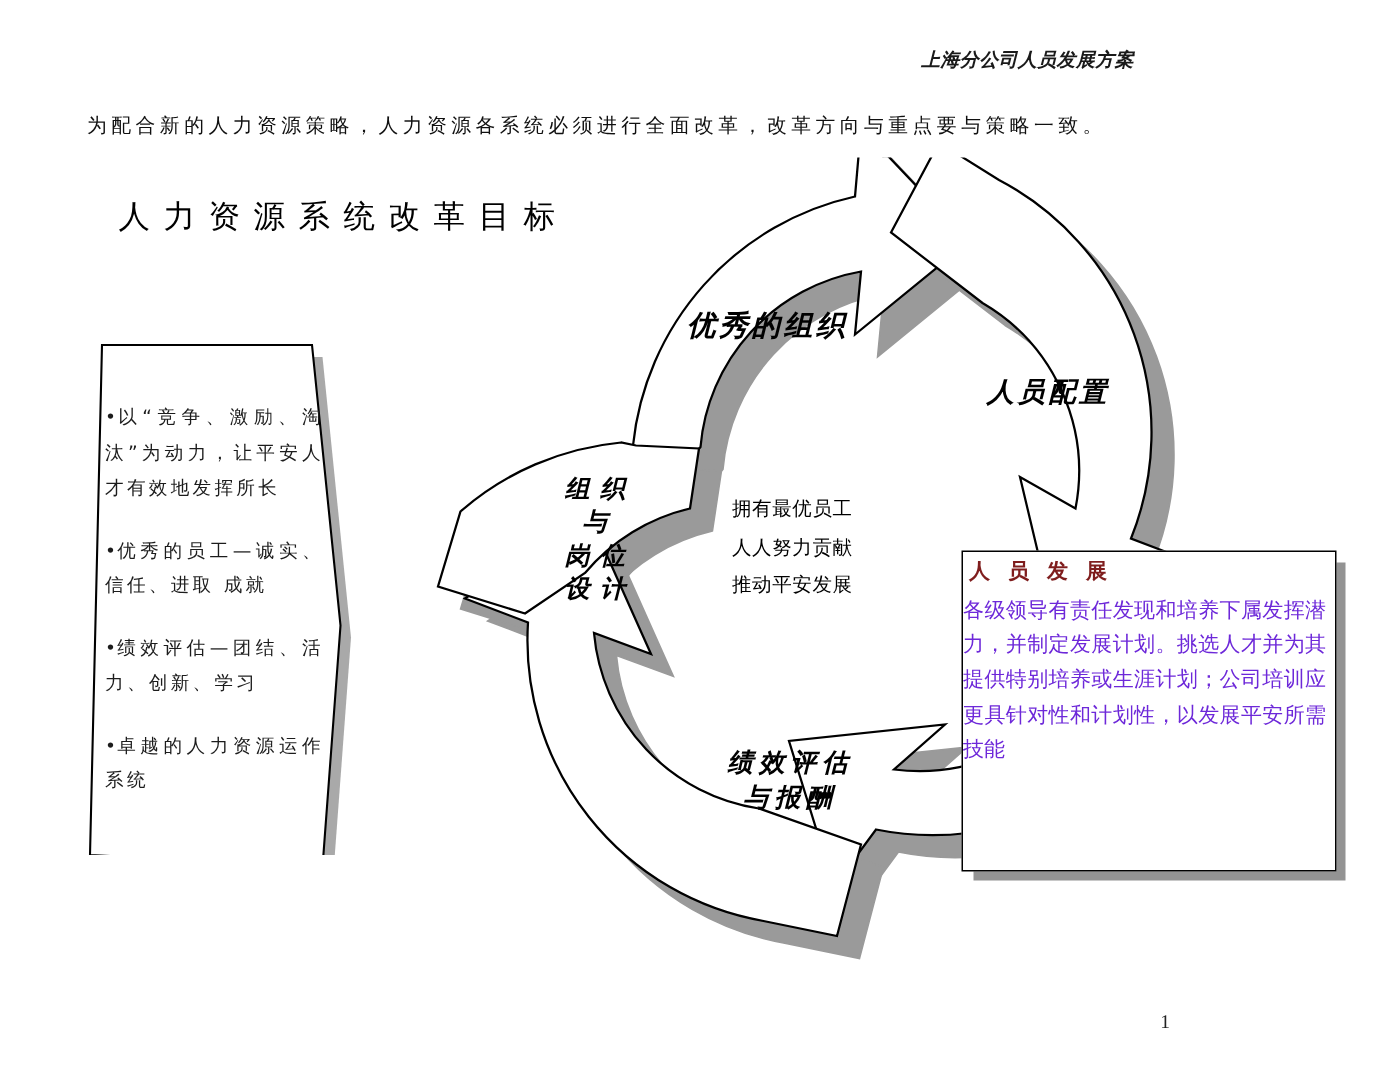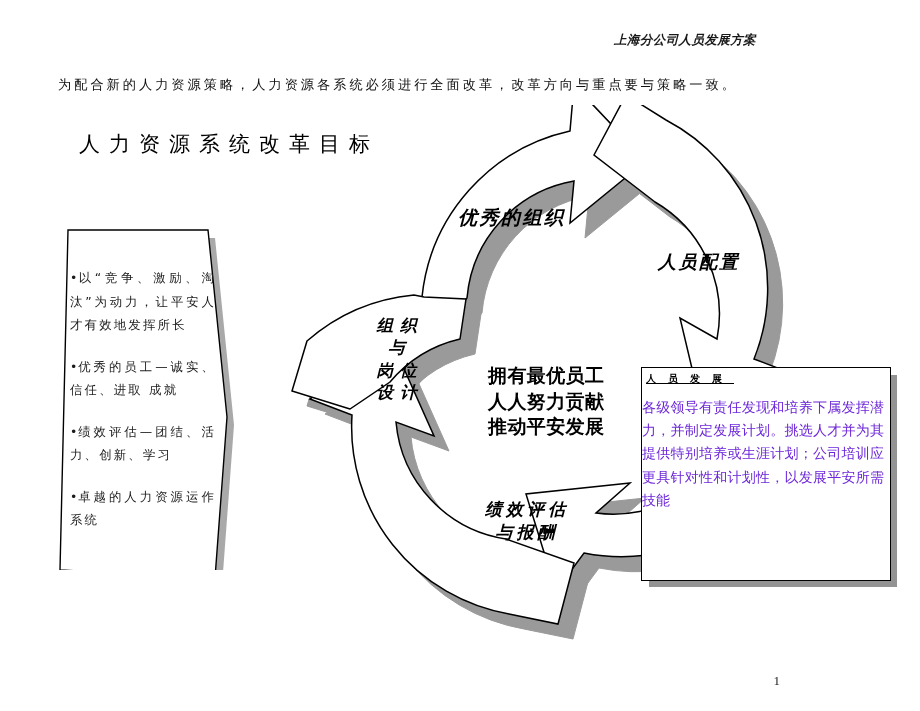--- a/index.html
+++ b/index.html
@@ -146,53 +146,51 @@
     letter-spacing: 4px;
     text-align: center;
     width: 130px;
   }
 
   
   .center-text {
     position: absolute;
     left: 488px;
     top: 327px;
-    font-size: 19px;
-    font-weight: bold;
+    font-size: 13px;
+    font-weight: normal;
     line-height: 25.5px;
     letter-spacing: 0.4px;
     color: #000000;
     white-space: nowrap;
     z-index: 5;
-    margin-top: 36px;
   }
 
   
   .detail-box {
     position: absolute;
     left: 641px;
     top: 367px;
     width: 250px;
     height: 214px;
     background: #ffffff;
     border: 1.2px solid #000000;
     box-shadow: 7px 7px 0 -1px rgba(128,128,128,0.85);
     z-index: 6;
     box-sizing: border-box;
   }
   .detail-title {
     position: absolute;
     left: 4px;
     top: 4px;
-    font-size: 10px;
+    font-size: 14px;
     font-weight: bold;
     letter-spacing: 12px;
-    color: #000000;
-    white-space: nowrap;
-    text-decoration: underline;
+    color: #7f1d1d;
+    white-space: nowrap;
   }
   .detail-body {
     position: absolute;
     left: 0;
     top: 28px;
     width: 242px;
     font-size: 14px;
     line-height: 23.2px;
     letter-spacing: 0;
     color: #6d28d9;

